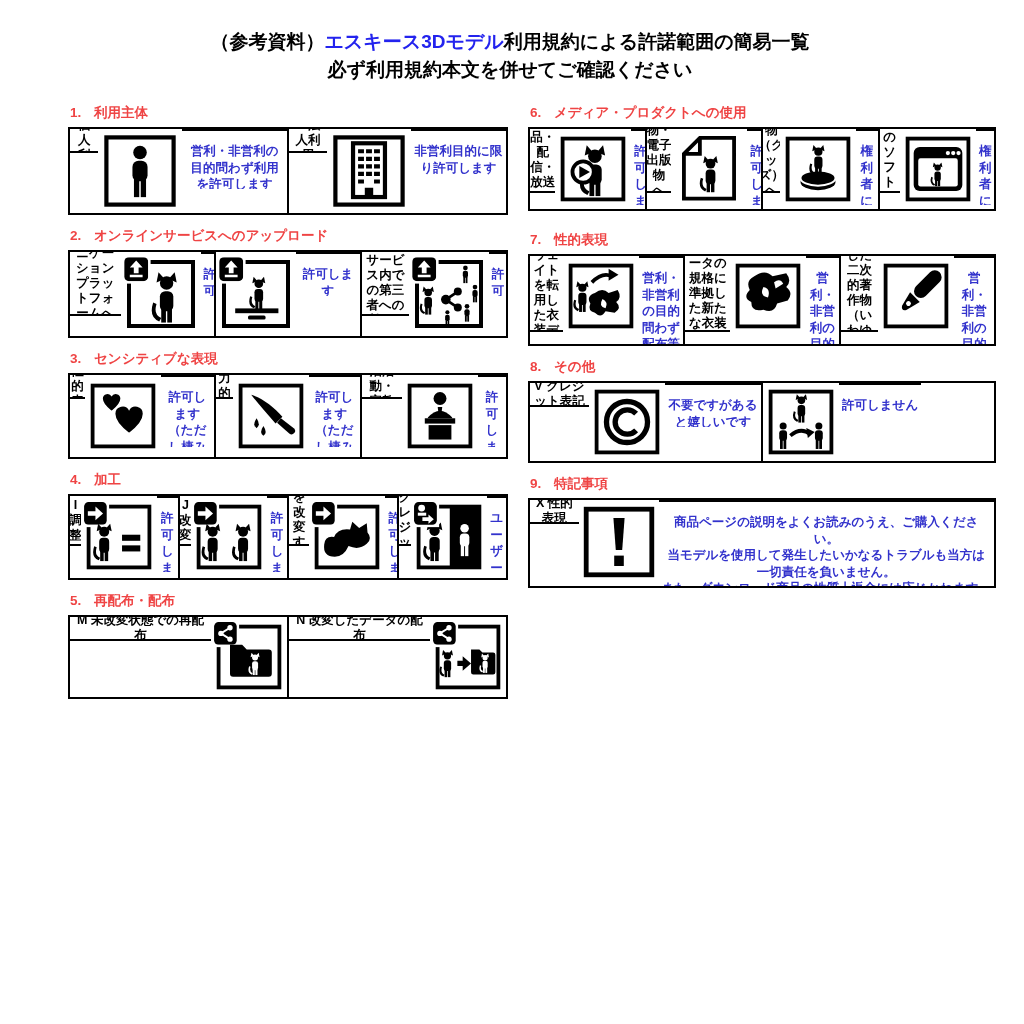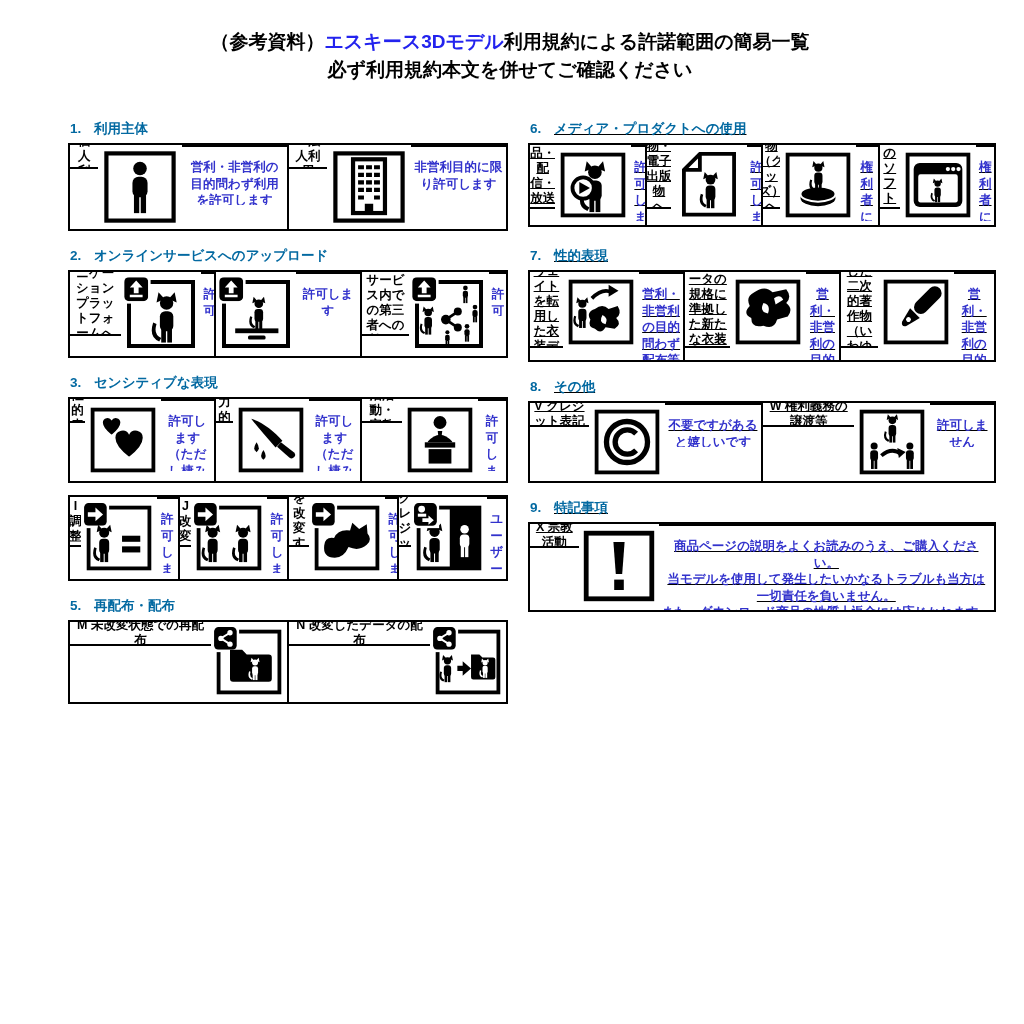--- a/index.html
+++ b/index.html
@@ -7,23 +7,23 @@
     width:1024px;height:1024px;position:relative;overflow:hidden;
     background:#ffffff;color:#000;
     font-family:"Liberation Sans","DejaVu Sans",sans-serif;
     font-weight:bold;
   }
   .doc-title{position:absolute;top:28px;left:0;width:1020px;text-align:center;
     font-size:19px;line-height:1.45;color:#000;}
   .doc-title .hl{color:#2323ee;}
   .col{position:absolute;top:104px;}
   #col-left{left:68px;width:440px;}
-  #col-right{left:528px;width:468px;text-decoration:underline;}
+  #col-right{left:528px;width:468px;}
   .section{margin-bottom:12px;}
-  .sec-title{font-size:13.5px;margin:16px 0 5px 2px;color:#0369a1;}
+  .sec-title{font-size:13.5px;margin:0 0 5px 2px;color:#ef4444;}
   .sec-title .num{display:inline-block;min-width:16px;margin-right:8px;}
   .tbl{display:flex;border:2px solid #000;background:#fff;}
   .cell{flex:1;display:flex;border-right:2px solid #000;min-width:0;}
   .cell:last-child{border-right:none;}
   .cell-header{height:var(--hh);border-bottom:2px solid #000;display:flex;
     align-items:center;justify-content:center;text-align:center;
     font-size:12.5px;line-height:1.2;padding:2px 2px;overflow:hidden;}
   .cell-icon{height:var(--ih);display:flex;align-items:center;justify-content:center;}
   .cell-perm{height:var(--ph);border-top:2px solid #000;text-align:center;
     color:#3232cc;font-size:12.5px;line-height:1.32;padding:12px 3px;overflow:hidden;}
@@ -211,20 +211,21 @@
             <rect x="30" y="53" width="40" height="7"></rect>
             <rect x="35" y="62" width="30" height="19"></rect>
           </svg>
         </div>
         <div class="cell-perm">許可しません</div>
       </div>
     </div>
   </div>
 
   <div class="section s4">
+    <div class="sec-title"><span class="num">4.</span><span>加工</span></div>
     <div class="tbl">
       <div class="cell">
         <div class="cell-header">I 調整</div>
         <div class="cell-icon">
           <svg class="ic" viewBox="0 0 100 100">
             <rect class="fr" x="10" y="10" width="80" height="80"></rect>
             <rect x="0" y="0" width="37" height="37" fill="#fff"></rect>
             <use href="#badge-arrow" x="4" y="4" width="30" height="30"></use>
             <use href="#cat" x="14" y="32" width="33" height="50"></use>
             <rect x="54" y="47" width="24" height="8"></rect>
@@ -426,41 +427,40 @@
         <div class="cell-icon">
           <svg class="ic" viewBox="0 0 100 100">
             <rect class="fr" x="10" y="10" width="80" height="80"></rect>
             <circle cx="50" cy="50" r="27" fill="none" stroke="#000" stroke-width="7"></circle>
             <path d="M62 39 A16 16 0 1 0 62 61" fill="none" stroke="#000" stroke-width="7"></path>
           </svg>
         </div>
         <div class="cell-perm">不要ですがあると嬉しいです</div>
       </div>
       <div class="cell">
-        <div class="cell-header">W 権利義務の譲渡等</div>
         <div class="cell-icon">
           <svg class="ic" viewBox="0 0 100 100">
             <rect class="fr" x="10" y="10" width="80" height="80"></rect>
             <use href="#cat" x="38" y="13" width="25" height="38"></use>
             <use href="#man" x="16" y="50" width="21" height="36"></use>
             <use href="#man" x="63" y="50" width="21" height="36"></use>
             <path d="M36 68 Q50 56 62 66" fill="none" stroke="#000" stroke-width="5"></path>
             <path d="M57 58 L68 63 L59 71 Z"></path>
           </svg>
         </div>
         <div class="cell-perm">許可しません</div>
       </div>
     </div>
   </div>
 
   <div class="section s9">
     <div class="sec-title"><span class="num">9.</span><span>特記事項</span></div>
     <div class="tbl">
       <div class="cell">
-        <div class="cell-header">X 宗教活動</div>
+        <div class="cell-header">X 性的表現</div>
         <div class="cell-icon">
           <svg class="ic" viewBox="0 0 100 100">
             <rect x="9" y="9" width="82" height="82" fill="none" stroke="#000" stroke-width="6"></rect>
             <path d="M43 20 H57 L54 60 H46 Z"></path>
             <rect x="44" y="67" width="12" height="13"></rect>
           </svg>
         </div>
         <div class="cell-perm">商品ページの説明をよくお読みのうえ、ご購入ください。
 当モデルを使用して発生したいかなるトラブルも当方は一切責任を負いません。
 また、ダウンロード商品の性質上返金には応じかねます。</div>

